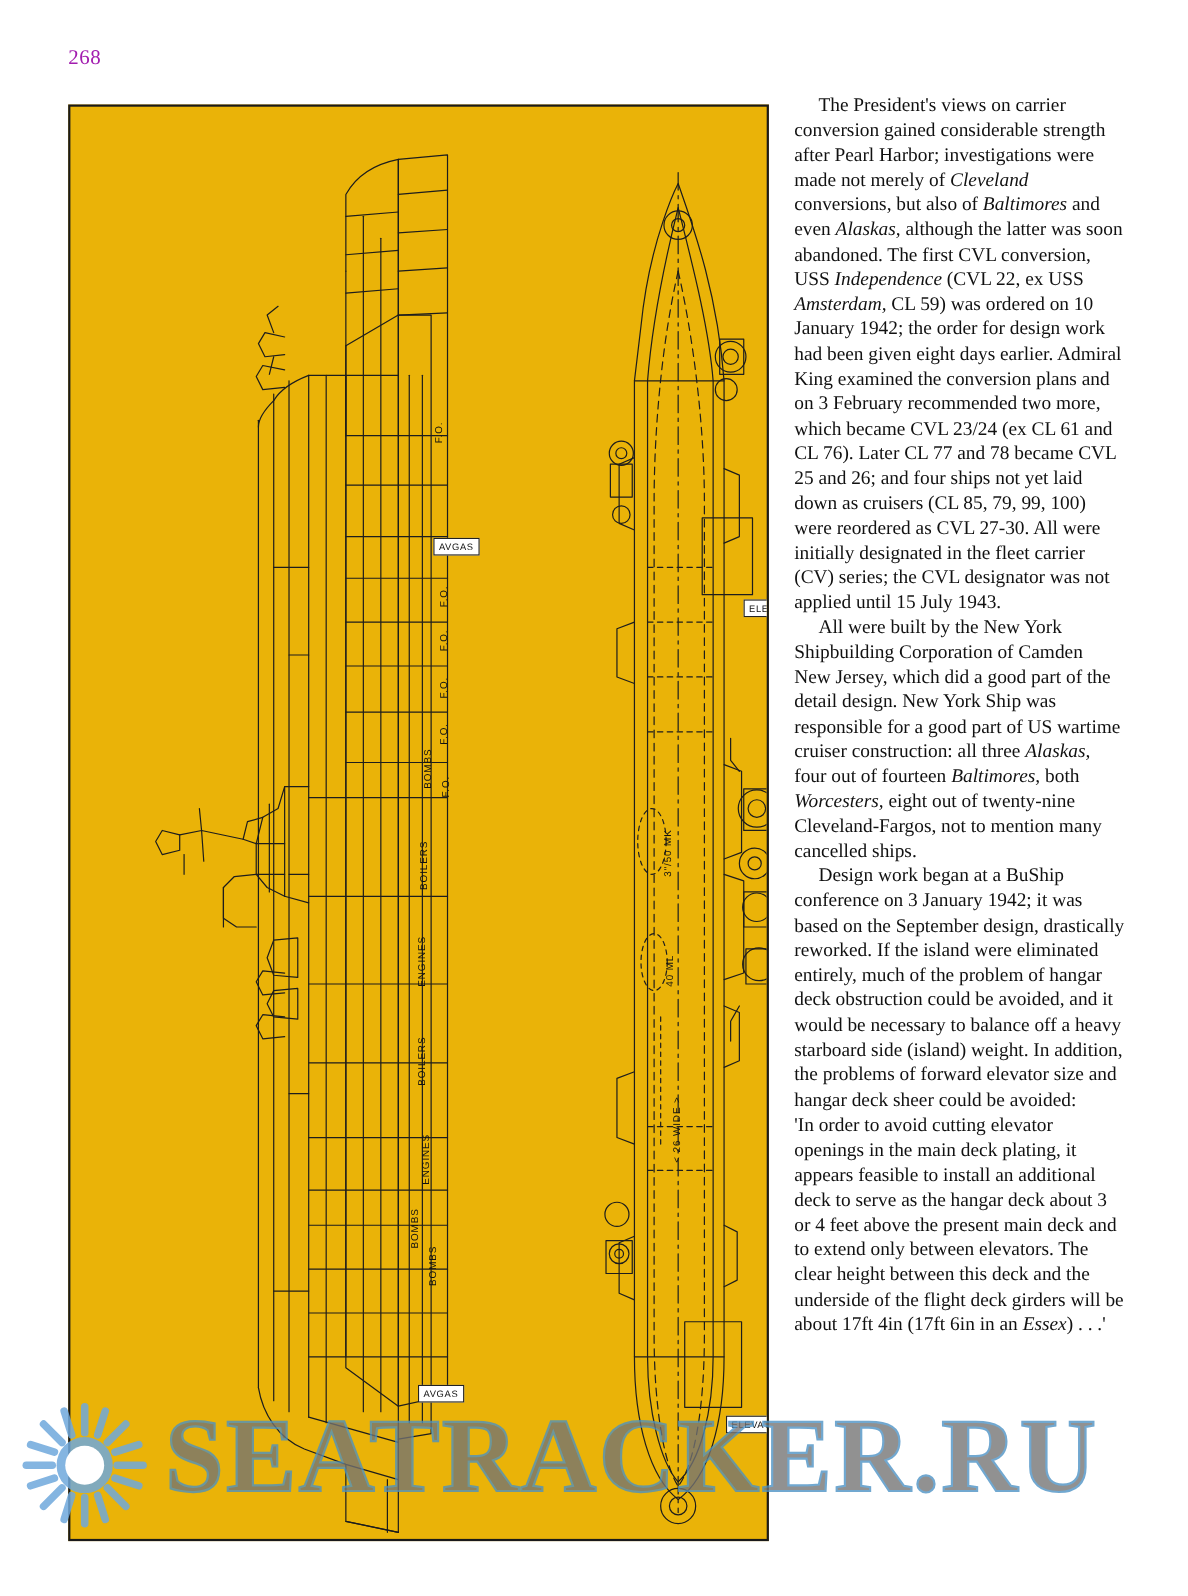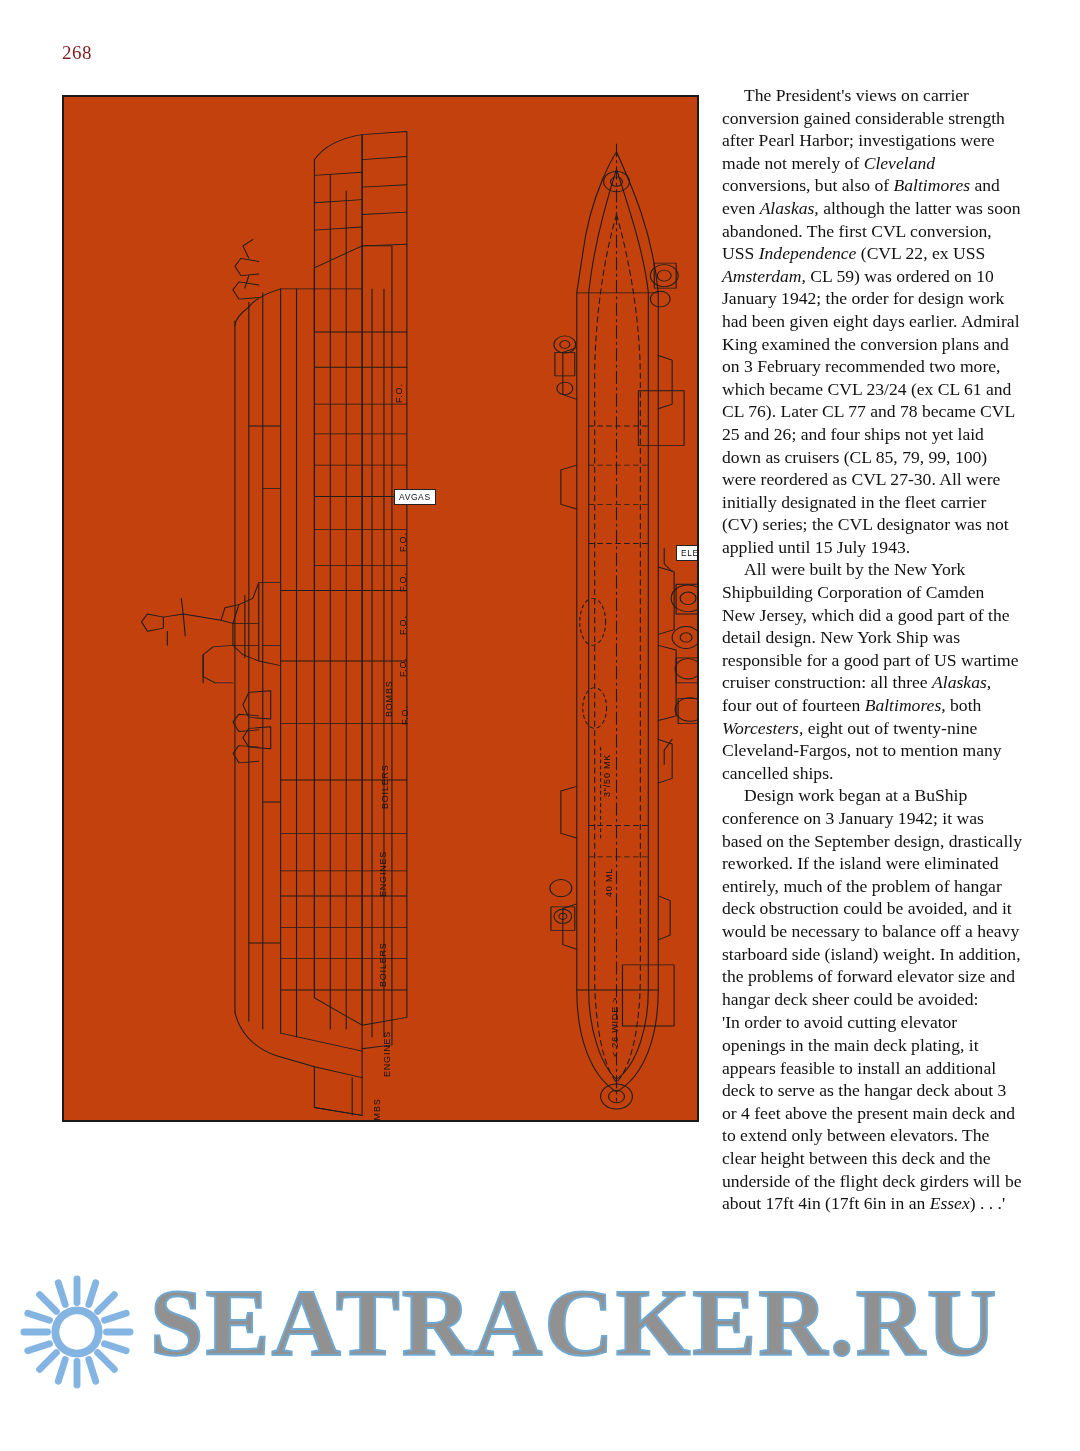--- a/index.html
+++ b/index.html
@@ -15,34 +15,34 @@
     overflow: hidden;
     font-family: "Liberation Serif", serif;
     color: #000000;
   }
   .page-number {
     position: absolute;
     left: 62px;
     top: 42px;
     font-size: 19px;
     font-family: "Liberation Serif", serif;
-    color: #7f1d1d;
+    color: #a21caf;
     letter-spacing: 0.5px;
   }
 
   
   .figure-frame {
     position: absolute;
     left: 62px;
     top: 95px;
     width: 637px;
-    height: 1027px;
+    height: 1306px;
     border: 2px solid #1a1a1a;
     box-sizing: border-box;
-    background: #c2410c;
+    background: #eab308;
     overflow: hidden;
   }
   .figure-inner {
     position: absolute;
     inset: 0;
   }
   .drawing-svg {
     position: absolute;
     left: 0;
     top: 0;

